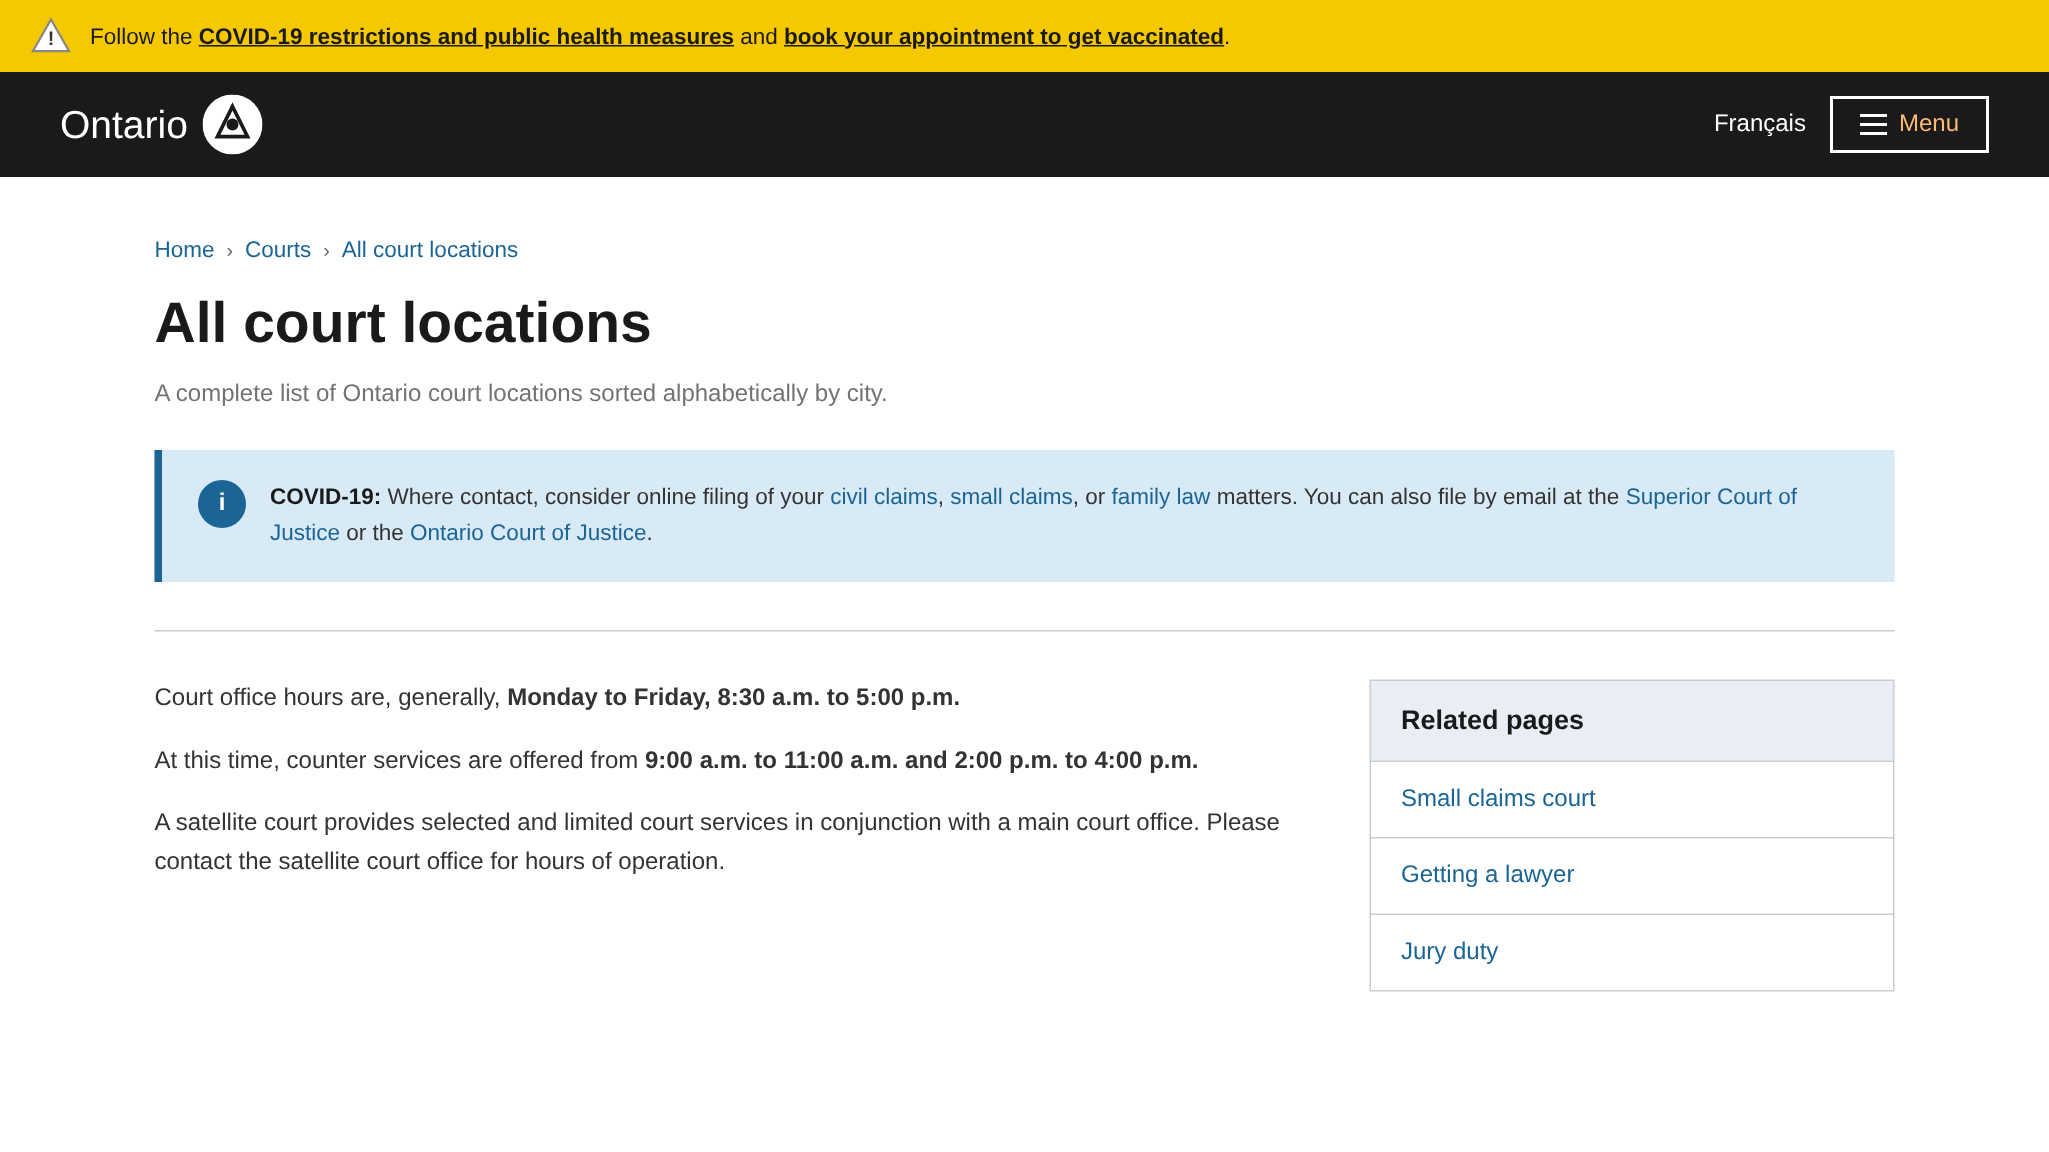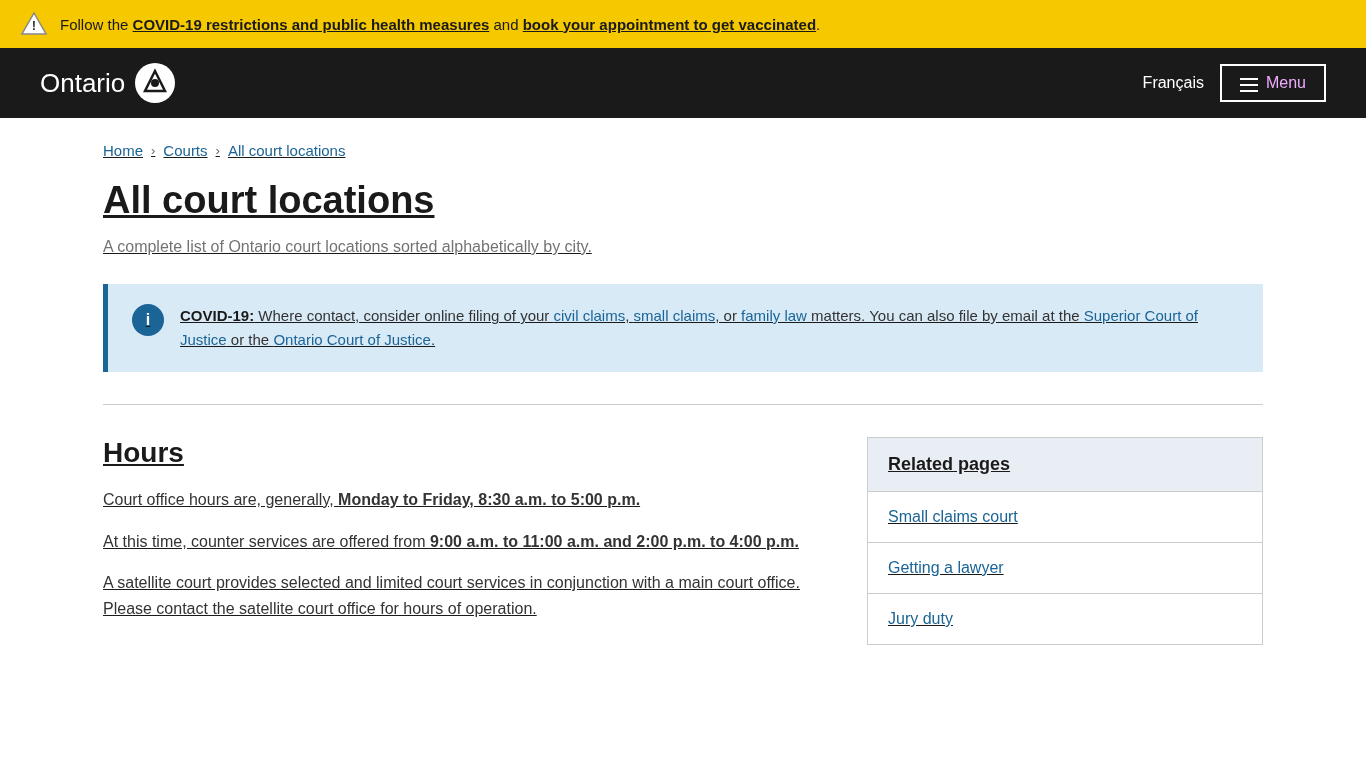--- a/index.html
+++ b/index.html
@@ -56,46 +56,45 @@
       gap: 16px;
     }
     .francais-link {
       color: #fff;
       text-decoration: none;
       font-size: 16px;
     }
     .menu-button {
       background: transparent;
       border: 2px solid #fff;
-      color: #f0abfc;
+      color: #fdba74;
       padding: 8px 18px;
       font-size: 16px;
       cursor: pointer;
       display: flex;
-      align-items: flex-end;
+      align-items: center;
       gap: 8px;
     }
     .menu-icon-lines {
       display: flex;
       flex-direction: column;
       gap: 4px;
     }
     .menu-icon-lines span {
       display: block;
       width: 18px;
       height: 2px;
       background: #fff;
     }
 
     
     .main-content {
       max-width: 1240px;
-      margin: 0 auto;
+      margin: 16px auto;
       padding: 0 40px;
-      text-decoration: underline;
     }
 
     
     .breadcrumb {
       display: flex;
       align-items: center;
       gap: 8px;
       padding: 24px 0 20px;
       font-size: 15px;
     }
@@ -181,21 +180,21 @@
     }
     .content-main p {
       font-size: 16px;
       line-height: 1.6;
       color: #333;
       margin-bottom: 16px;
     }
 
     
     .sidebar {
-      width: 396px;
+      width: 350px;
       flex-shrink: 0;
     }
     .related-pages {
       border: 1px solid #ccc;
     }
     .related-pages-header {
       background: #e8eef3;
       padding: 16px 20px;
       font-size: 18px;
       font-weight: 700;
@@ -268,21 +267,20 @@
     <div class="info-box-content">
       <strong>COVID-19:</strong><span> Where contact, consider online filing of your </span><a href="#">civil claims</a><span>, </span><a href="#">small claims</a><span>, or </span><a href="#">family law</a><span> matters. You can also file by email at the </span><a href="#">Superior Court of Justice</a><span> or the </span><a href="#">Ontario Court of Justice</a><span>.</span>
     </div>
   </div>
 
   <hr class="divider">
 
   <div class="content-layout">
 
     <div class="content-main">
-      <h2 class="section-title">Hours</h2>
       <p>
         <span>Court office hours are, generally, </span><strong>Monday to Friday, 8:30 a.m. to 5:00 p.m.</strong>
       </p>
       <p>
         <span>At this time, counter services are offered from </span><strong>9:00 a.m. to 11:00 a.m. and 2:00 p.m. to 4:00 p.m.</strong>
       </p>
       <p>A satellite court provides selected and limited court services in conjunction with a main court office. Please contact the satellite court office for hours of operation.</p>
     </div>
 
     <aside class="sidebar">

